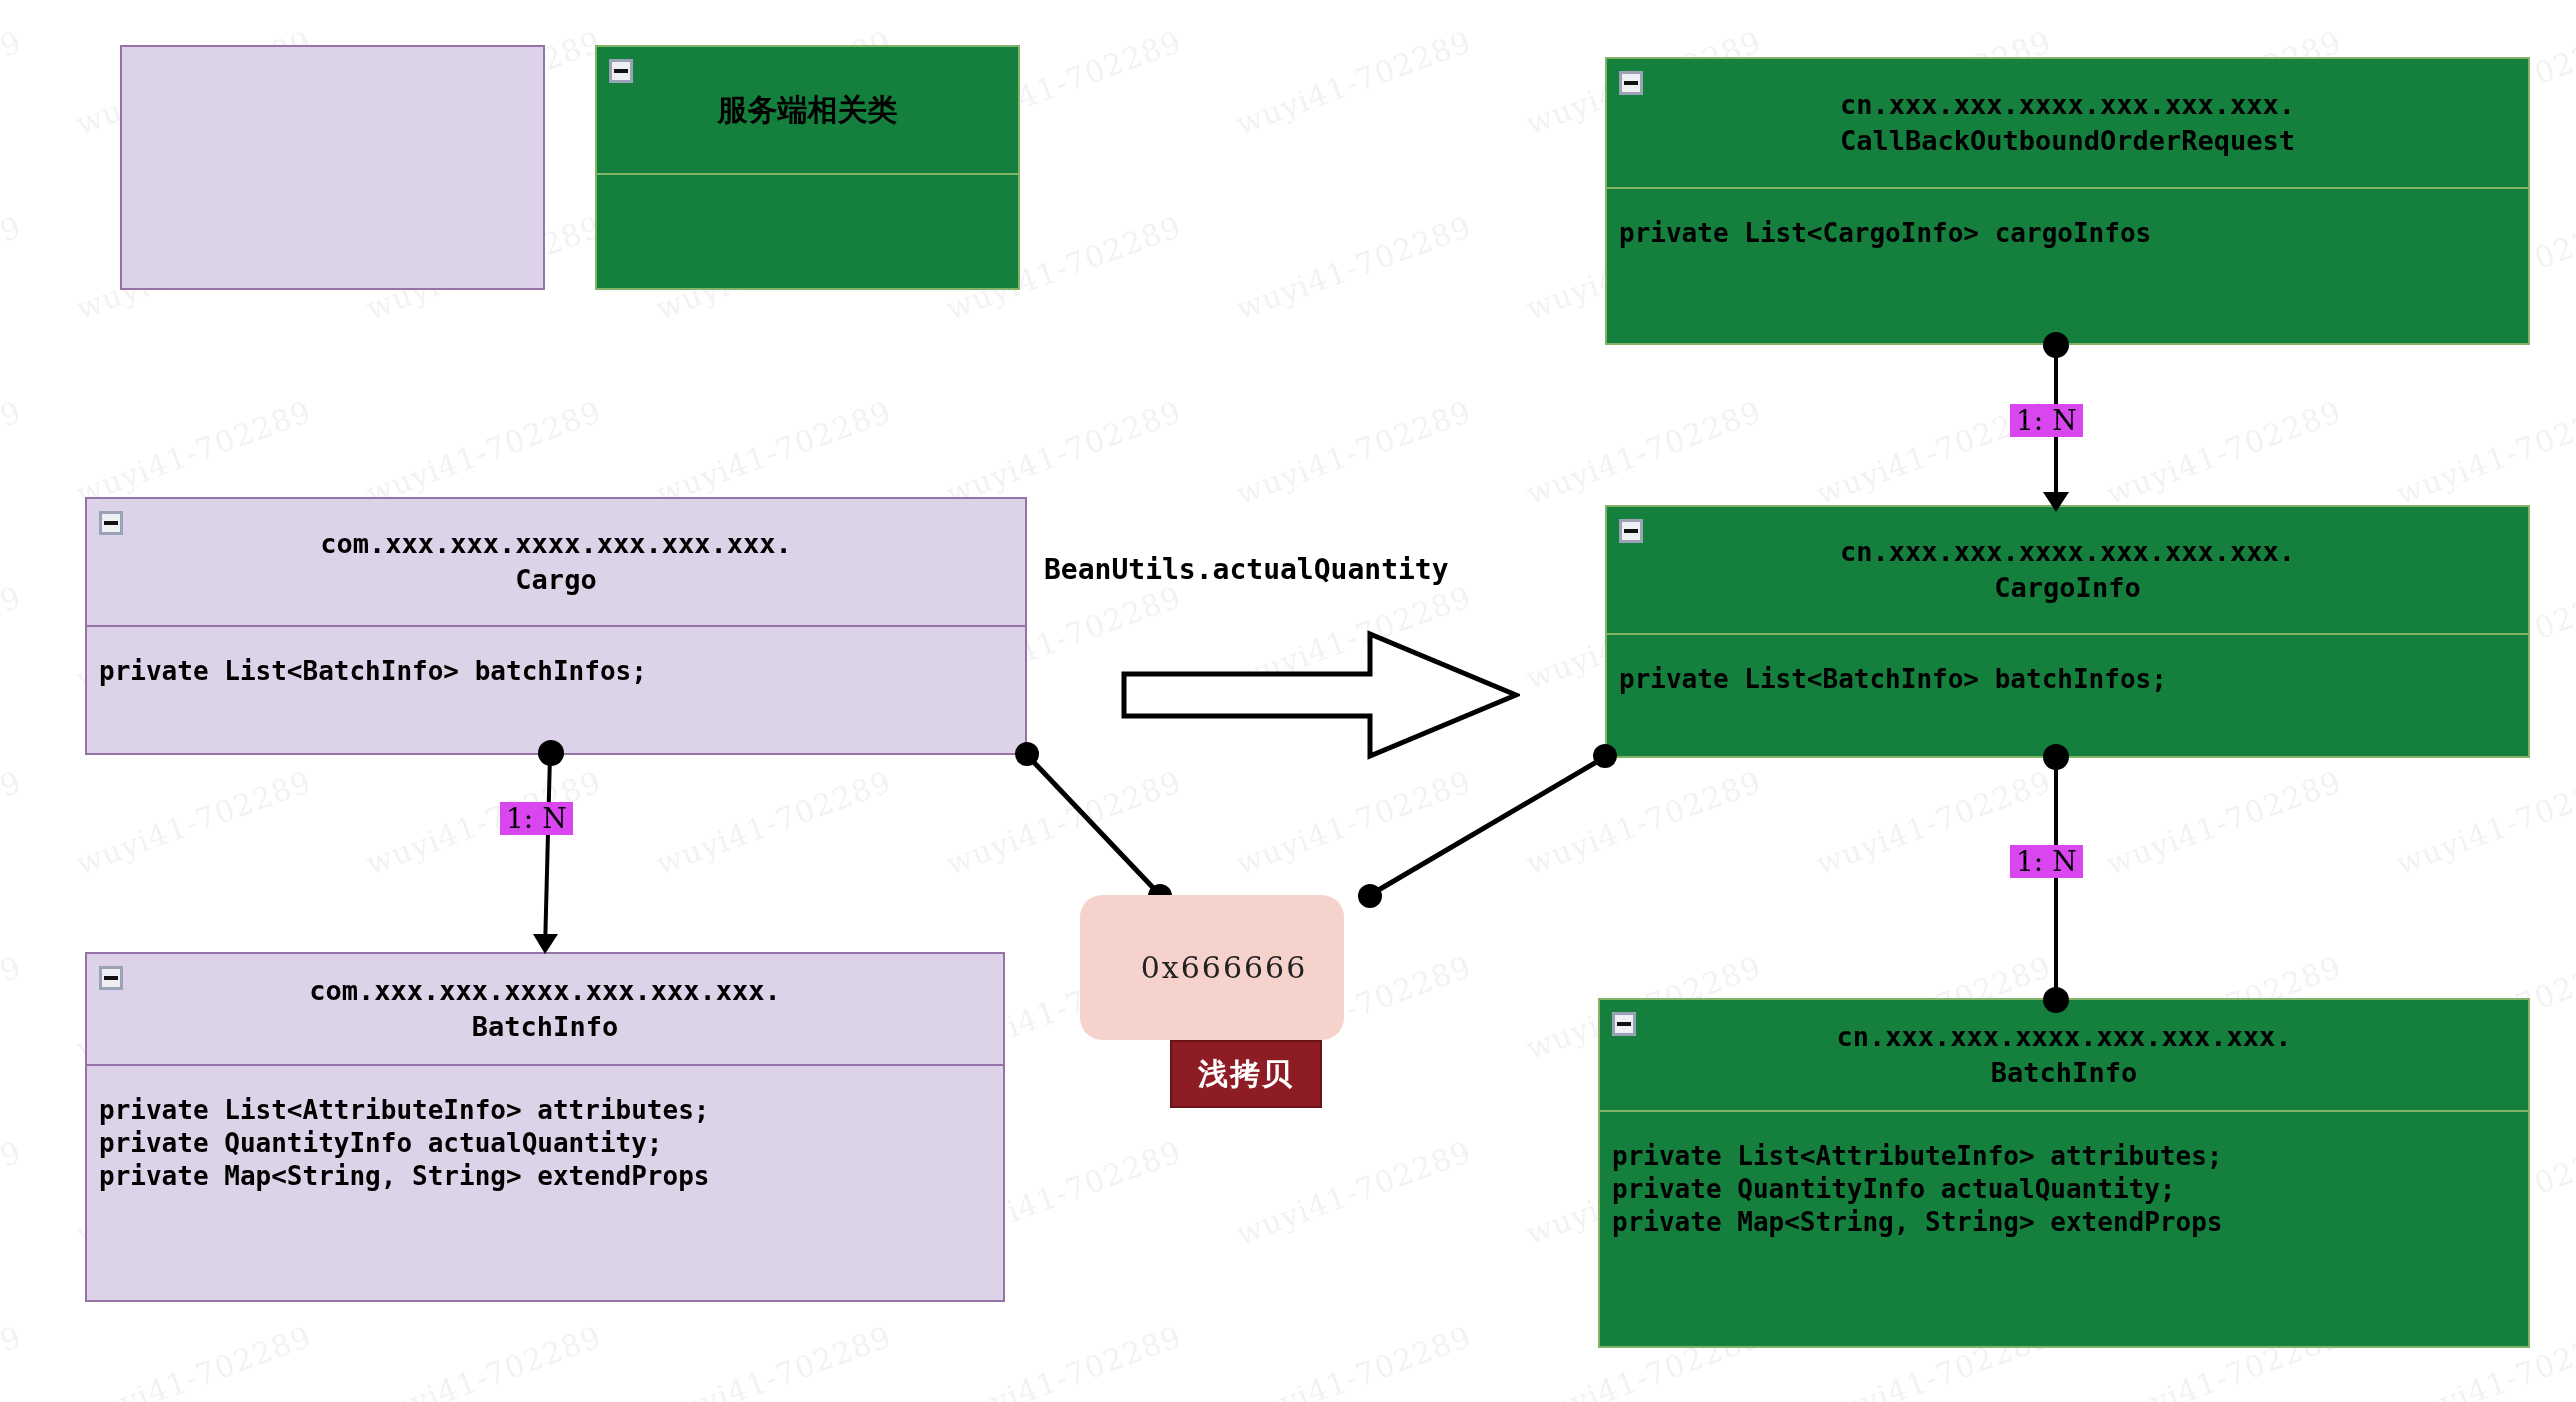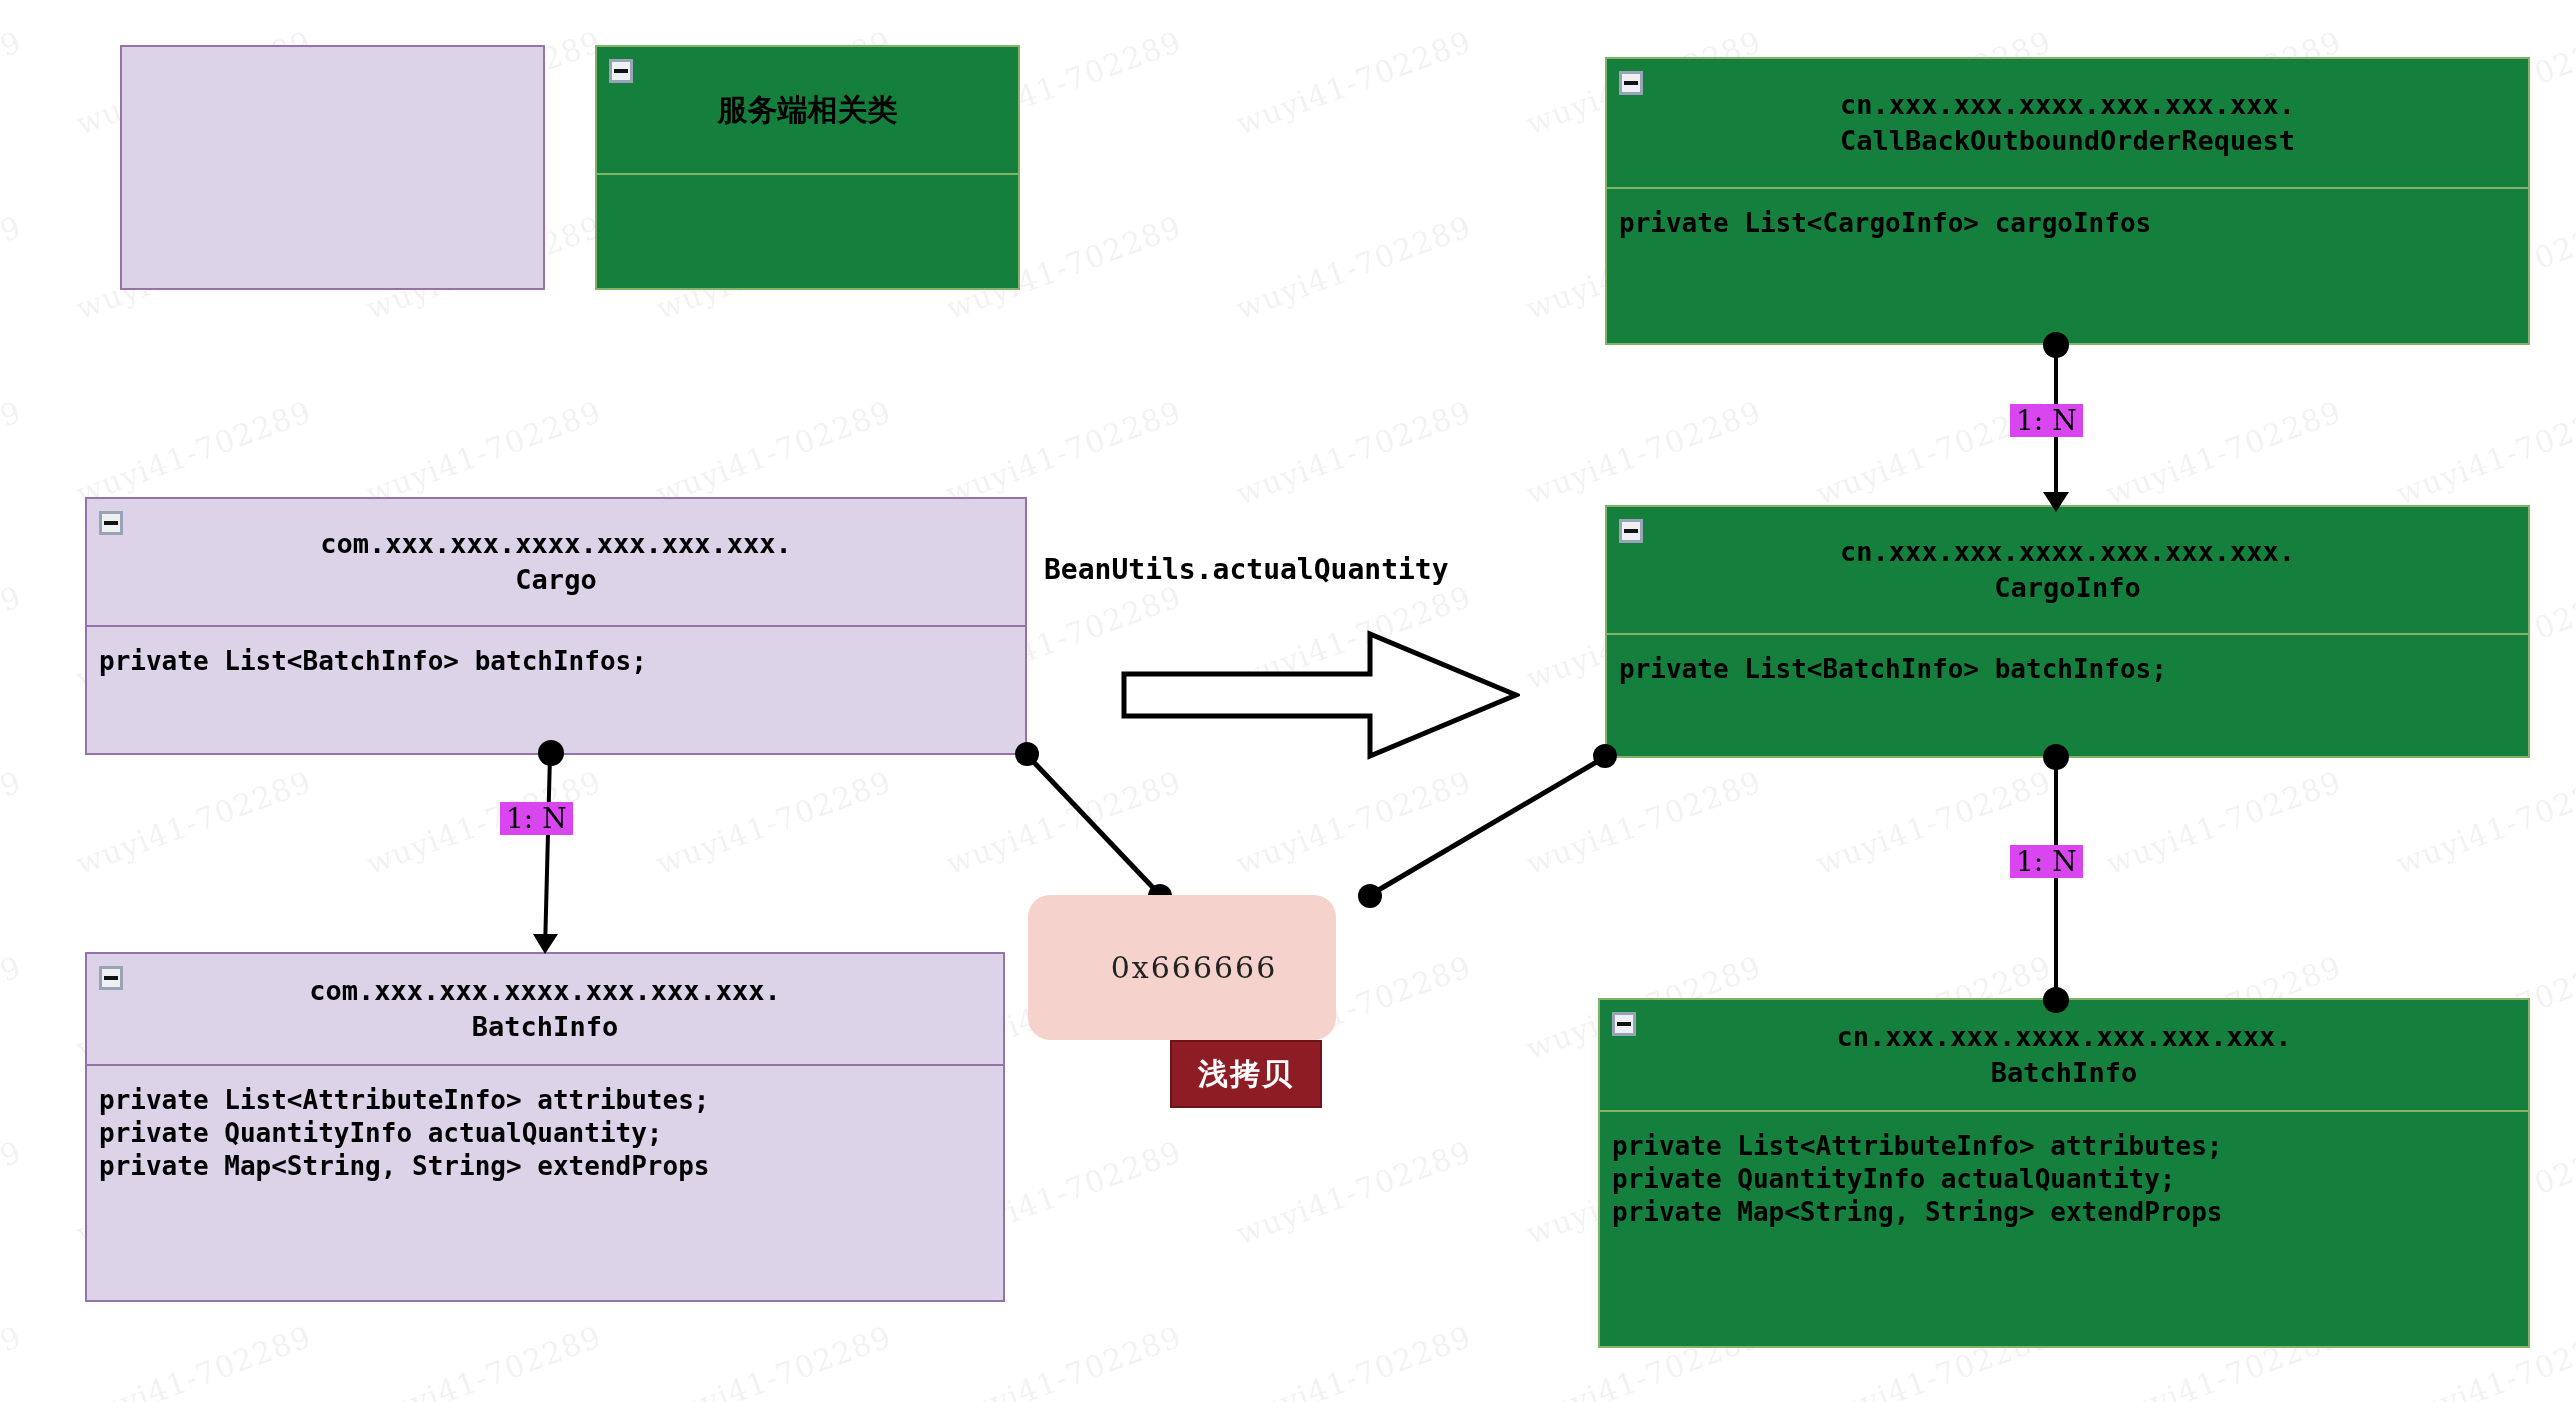--- a/index.html
+++ b/index.html
@@ -83,21 +83,21 @@
     padding: 0 14px;
   }
   .uml-title.cjk {
     font-family: "DejaVu Sans", "Liberation Sans", sans-serif;
     font-size: 30px;
     font-weight: bold;
   }
   .uml-body {
     flex: 1 1 auto;
     box-sizing: border-box;
-    padding: 18px 12px 0 12px;
+    padding: 28px 12px 0 12px;
     font-family: "DejaVu Sans Mono", "Liberation Mono", monospace;
     font-weight: bold;
     font-size: 26px;
     line-height: 33px;
     color: #000000;
     white-space: pre-line;
     text-align: left;
   }
 
   
@@ -374,21 +374,21 @@
 private QuantityInfo actualQuantity;
 private Map&lt;String, String&gt; extendProps</div>
   </div>
 
   <div id="bean-label" style="left:1044px; top:553px;">BeanUtils.actualQuantity</div>
 
   <svg id="big-arrow" style="left:1120px; top:630px;" width="400" height="130" viewBox="0 0 400 130">
     <polygon points="4,44 250,44 250,4 396,65 250,126 250,86 4,86" fill="#ffffff" stroke="#000000" stroke-width="5" stroke-linejoin="miter"></polygon>
   </svg>
 
-  <div id="heap-node" style="left:1028px; top:895px; width:308px; height:145px;padding-left:24px;">
+  <div id="heap-node" style="left:1080px; top:895px; width:264px; height:145px;padding-left:24px;">
     <span class="addr">0x666666</span>
   </div>
   <div id="copy-badge" style="left:1170px; top:1040px; width:152px; height:68px;">浅拷贝</div>
 
   <div class="mult-label" style="left:2010px; top:404px;">1: N</div>
   <div class="mult-label" style="left:500px; top:802px;">1: N</div>
   <div class="mult-label" style="left:2010px; top:845px;">1: N</div>
 
 </div>
 

